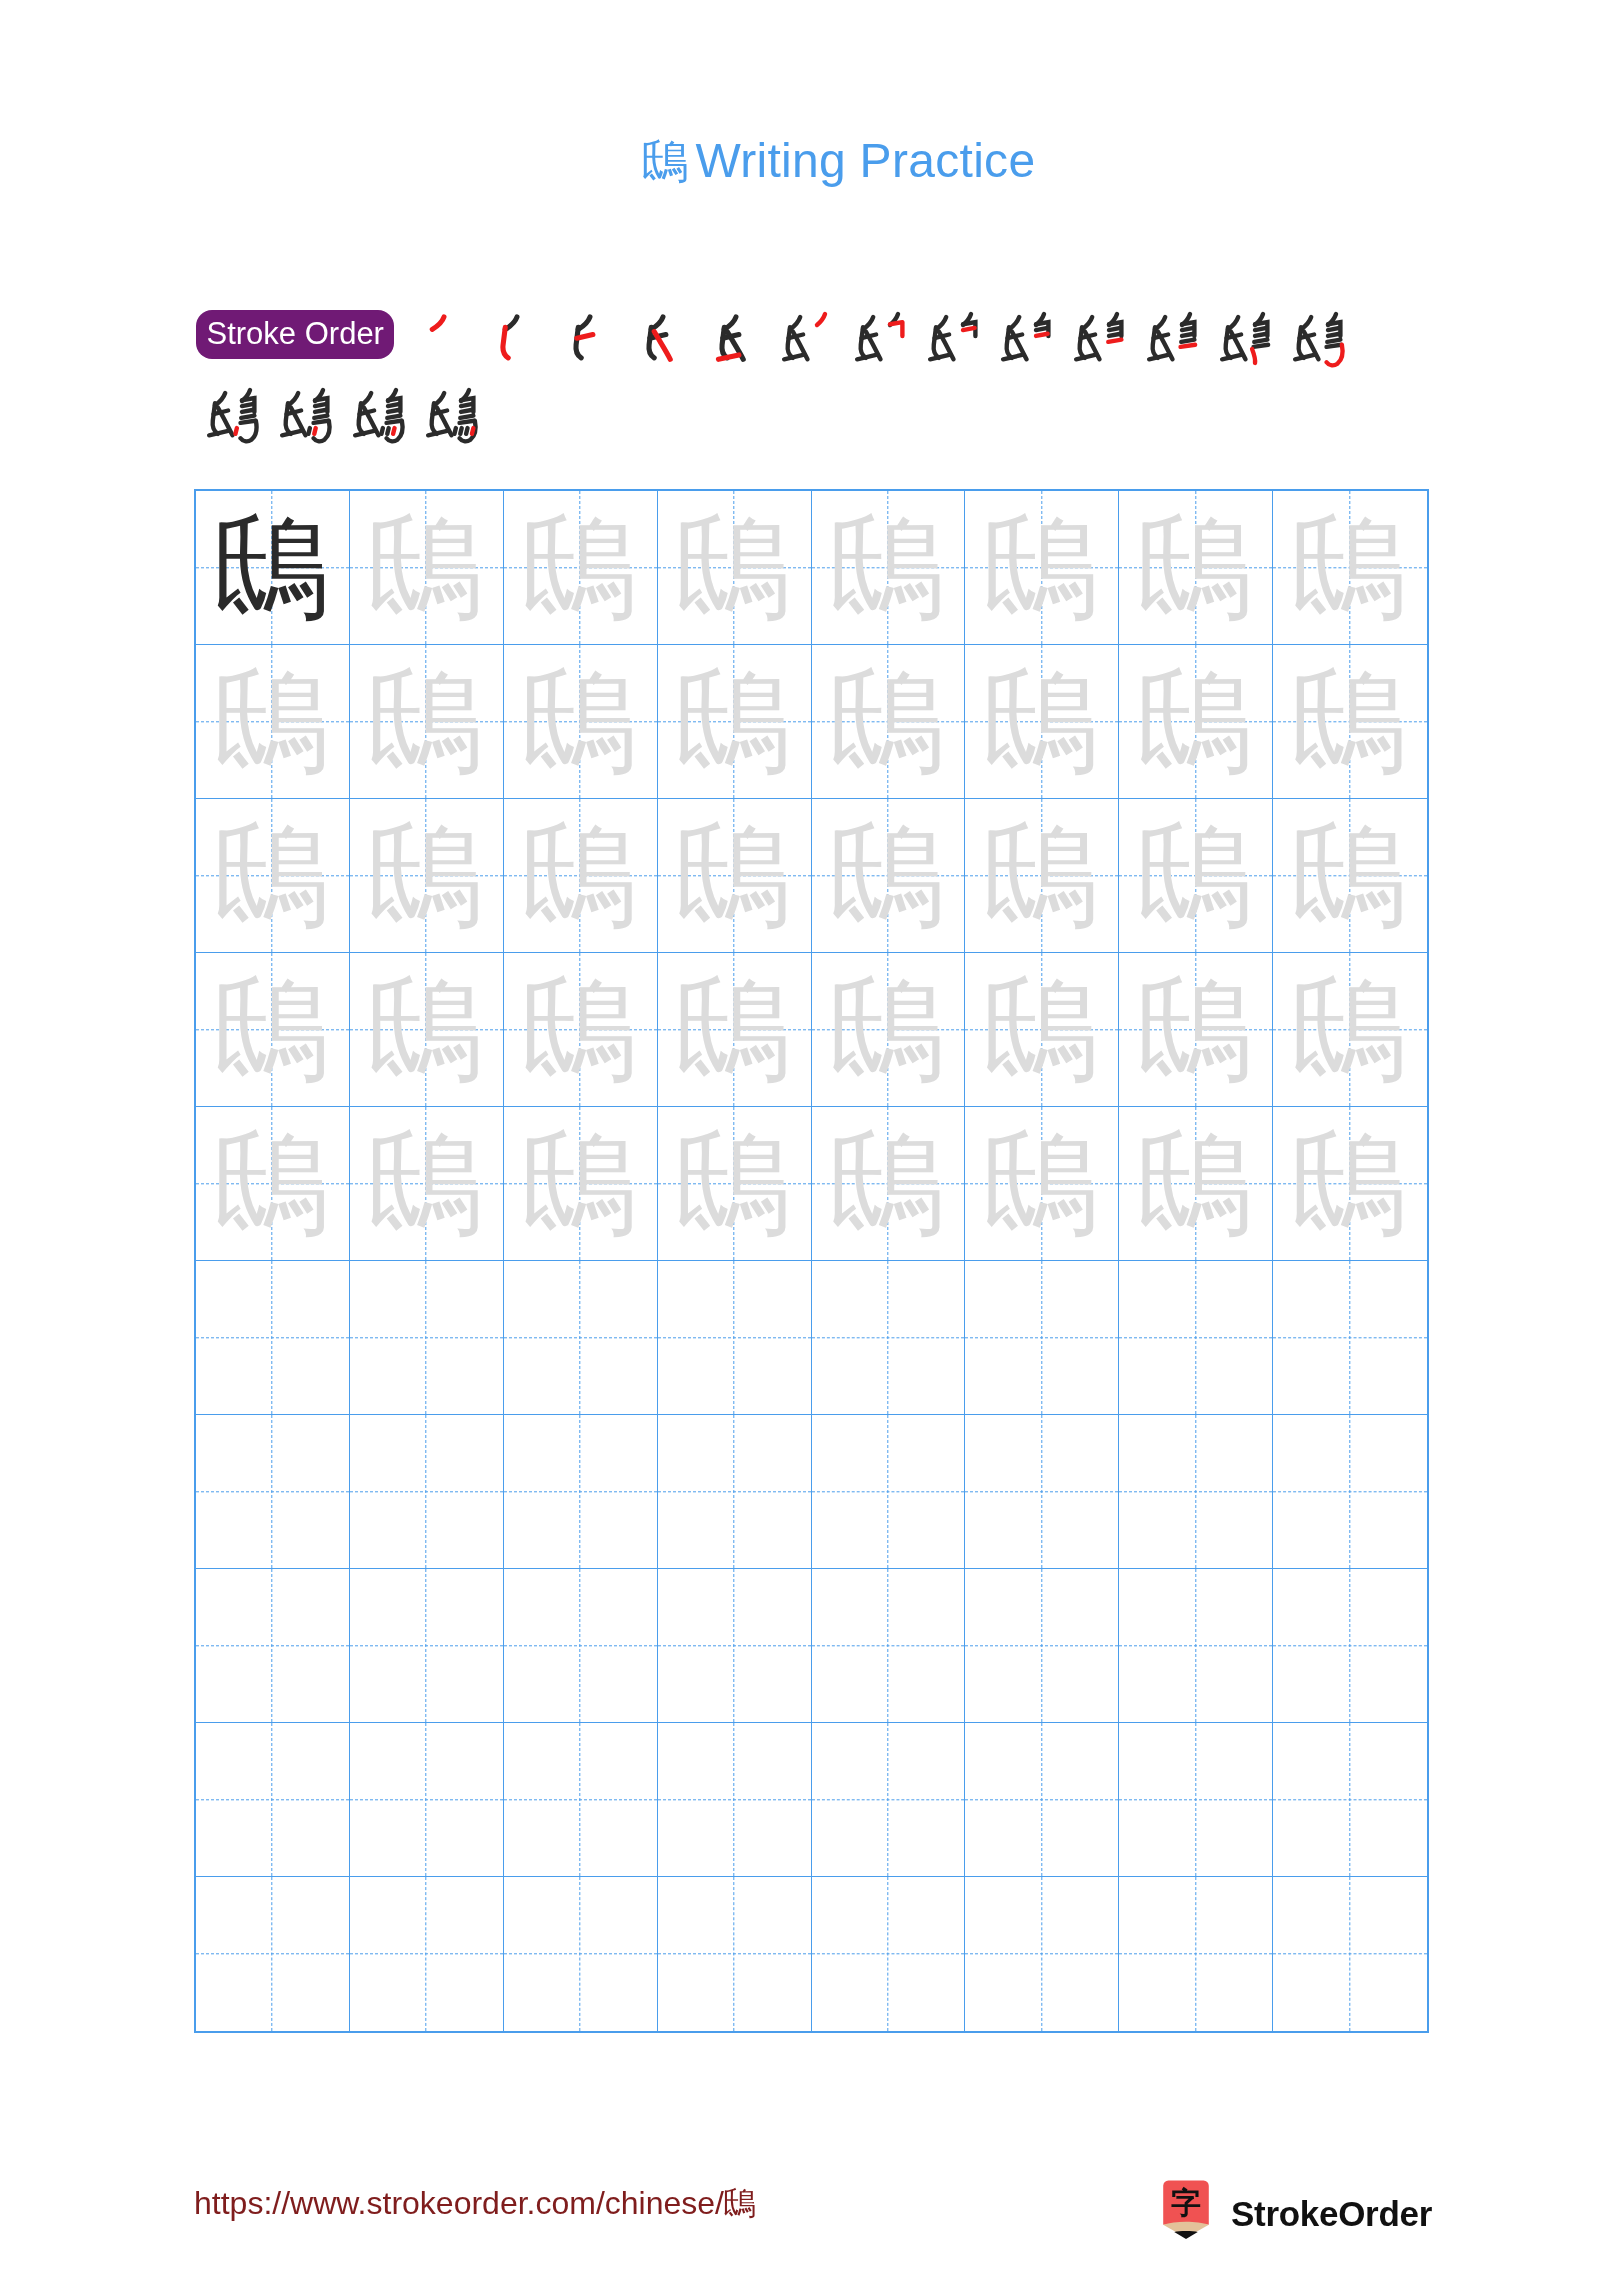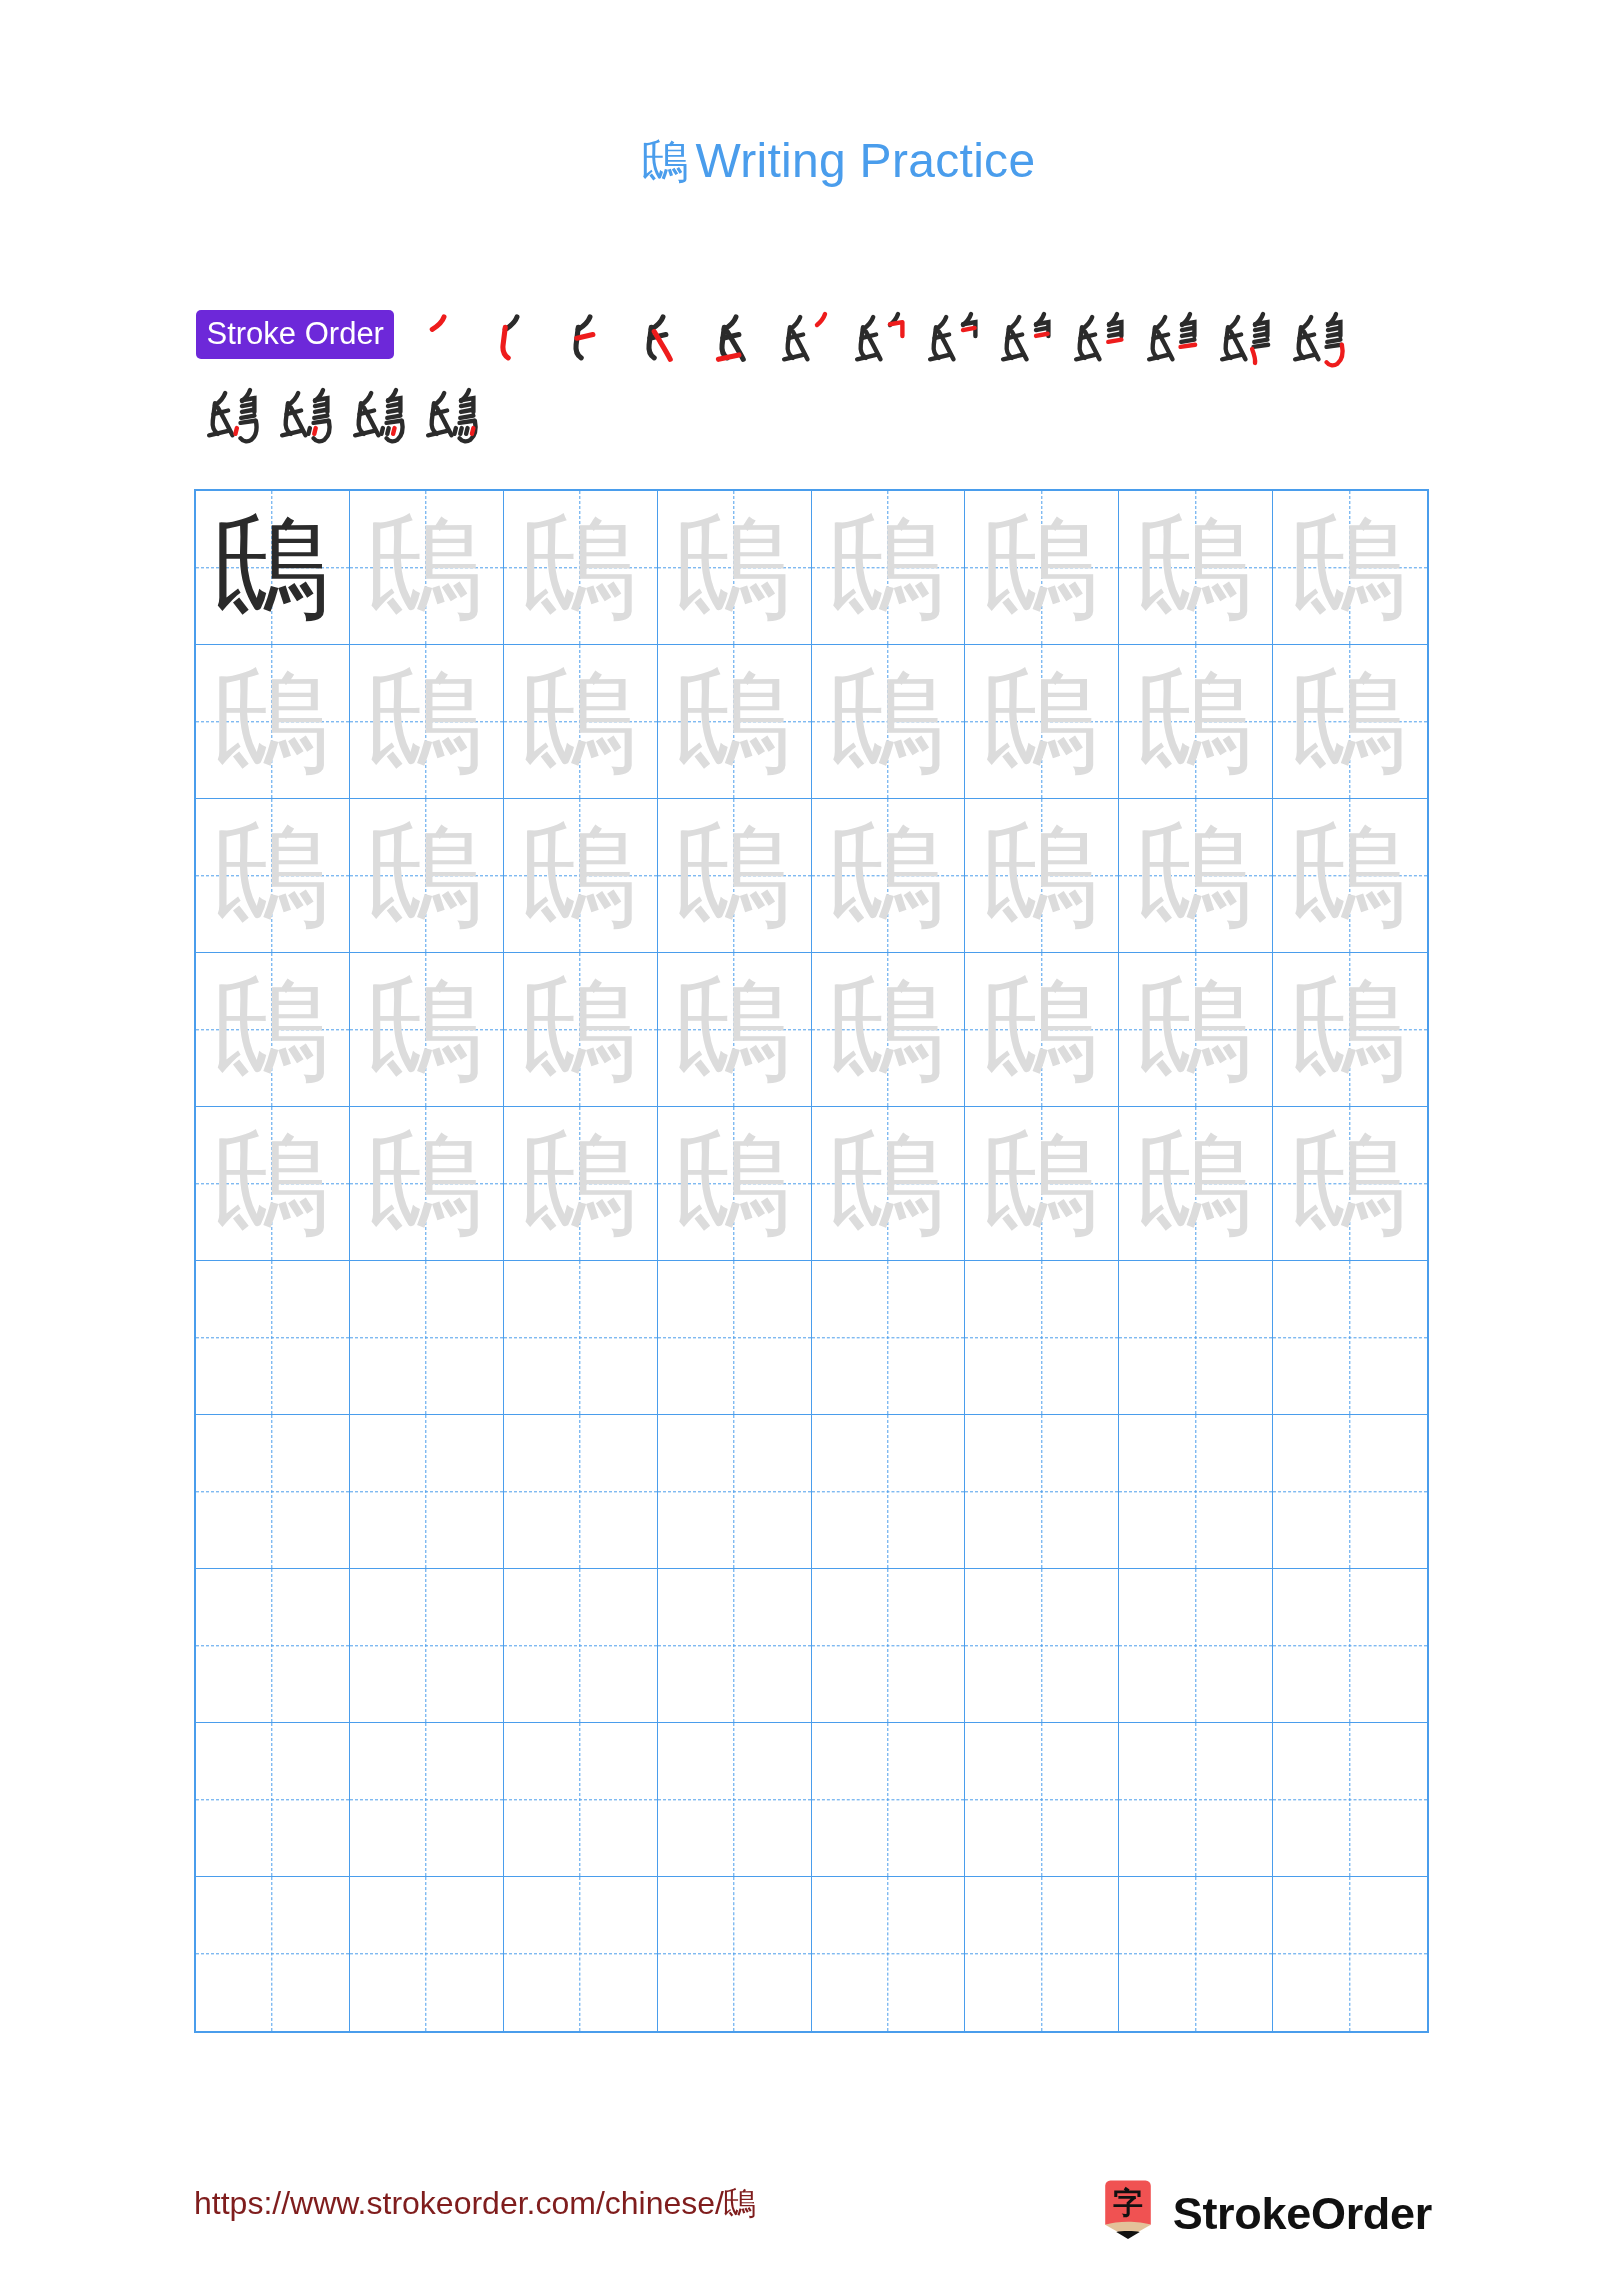--- a/index.html
+++ b/index.html
@@ -45,26 +45,26 @@
     top: 298px;
     left: 196px;
     width: 1243px;
   }
   #stroke-row-1 {
     display: flex;
     align-items: center;
     height: 73px;
   }
   #stroke-order-badge {
-    background: #6d28d9;
+    background: #701a75;
     color: #ffffff;
     font-size: 31px;
     line-height: 1;
     padding: 7.9px 10.5px 10.5px 10.5px;
-    border-radius: 5px;
+    border-radius: 16px;
     white-space: nowrap;
     margin-right: 12px;
     flex: 0 0 auto;
   }
   .stroke-glyph {
     position: relative;
     width: 73px;
     height: 73px;
     flex: 0 0 auto;
   }
@@ -171,21 +171,21 @@
     align-items: center;
     gap: 17px;
   }
   #brand-logo {
     width: 56px;
     height: 68px;
     position: relative;
     flex: 0 0 auto;
   }
   #brand-name {
-    font-size: 45px;
+    font-size: 35px;
     font-weight: bold;
     color: #111111;
     line-height: 1;
     white-space: nowrap;
     letter-spacing: -0.3px;
   }
 </style>
 </head>
 <body>
 

